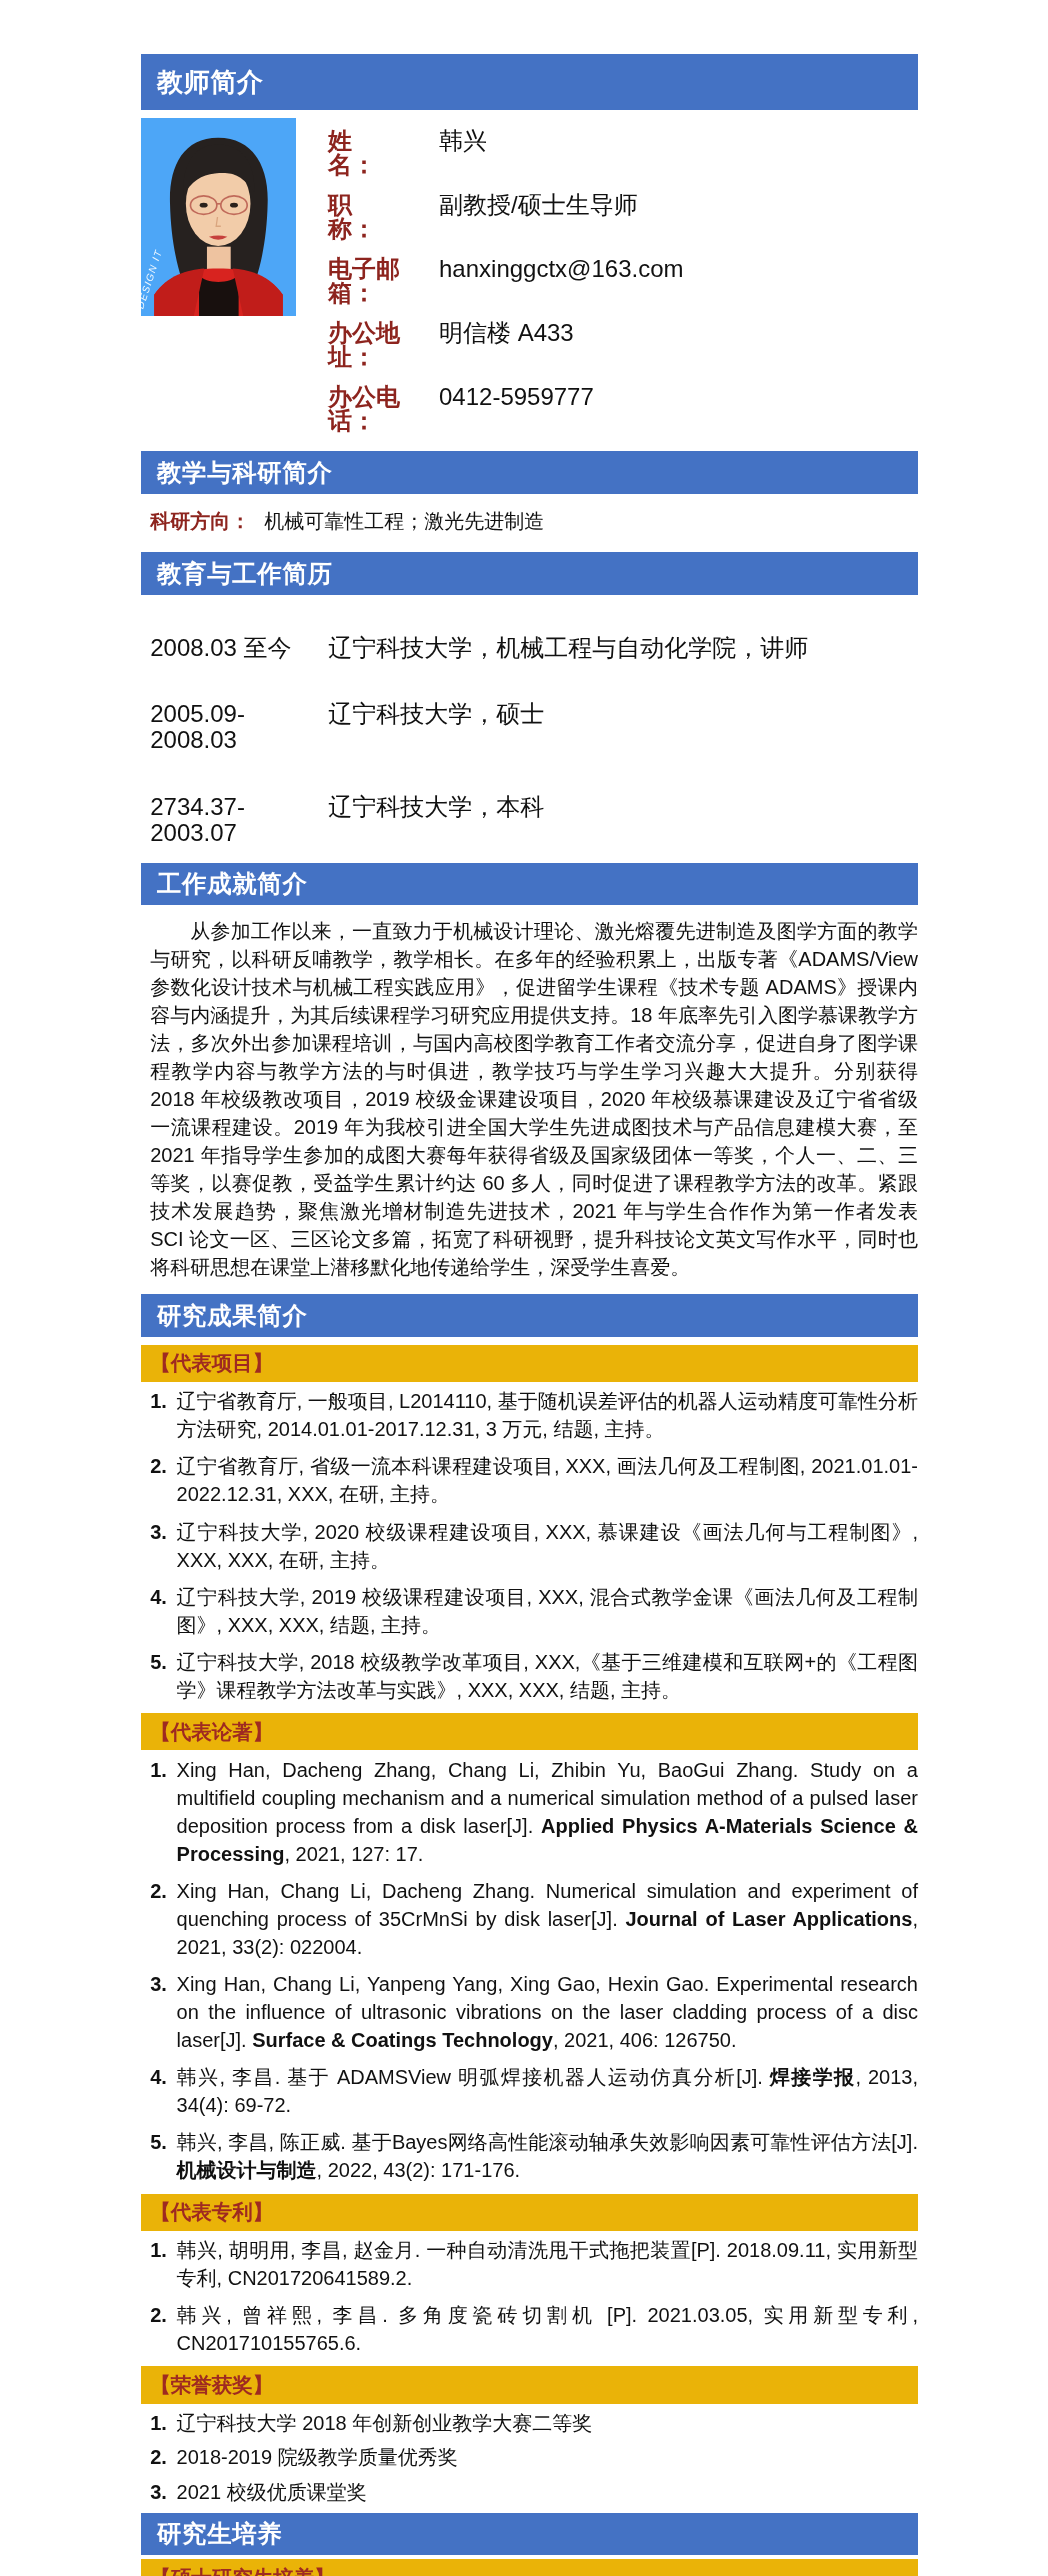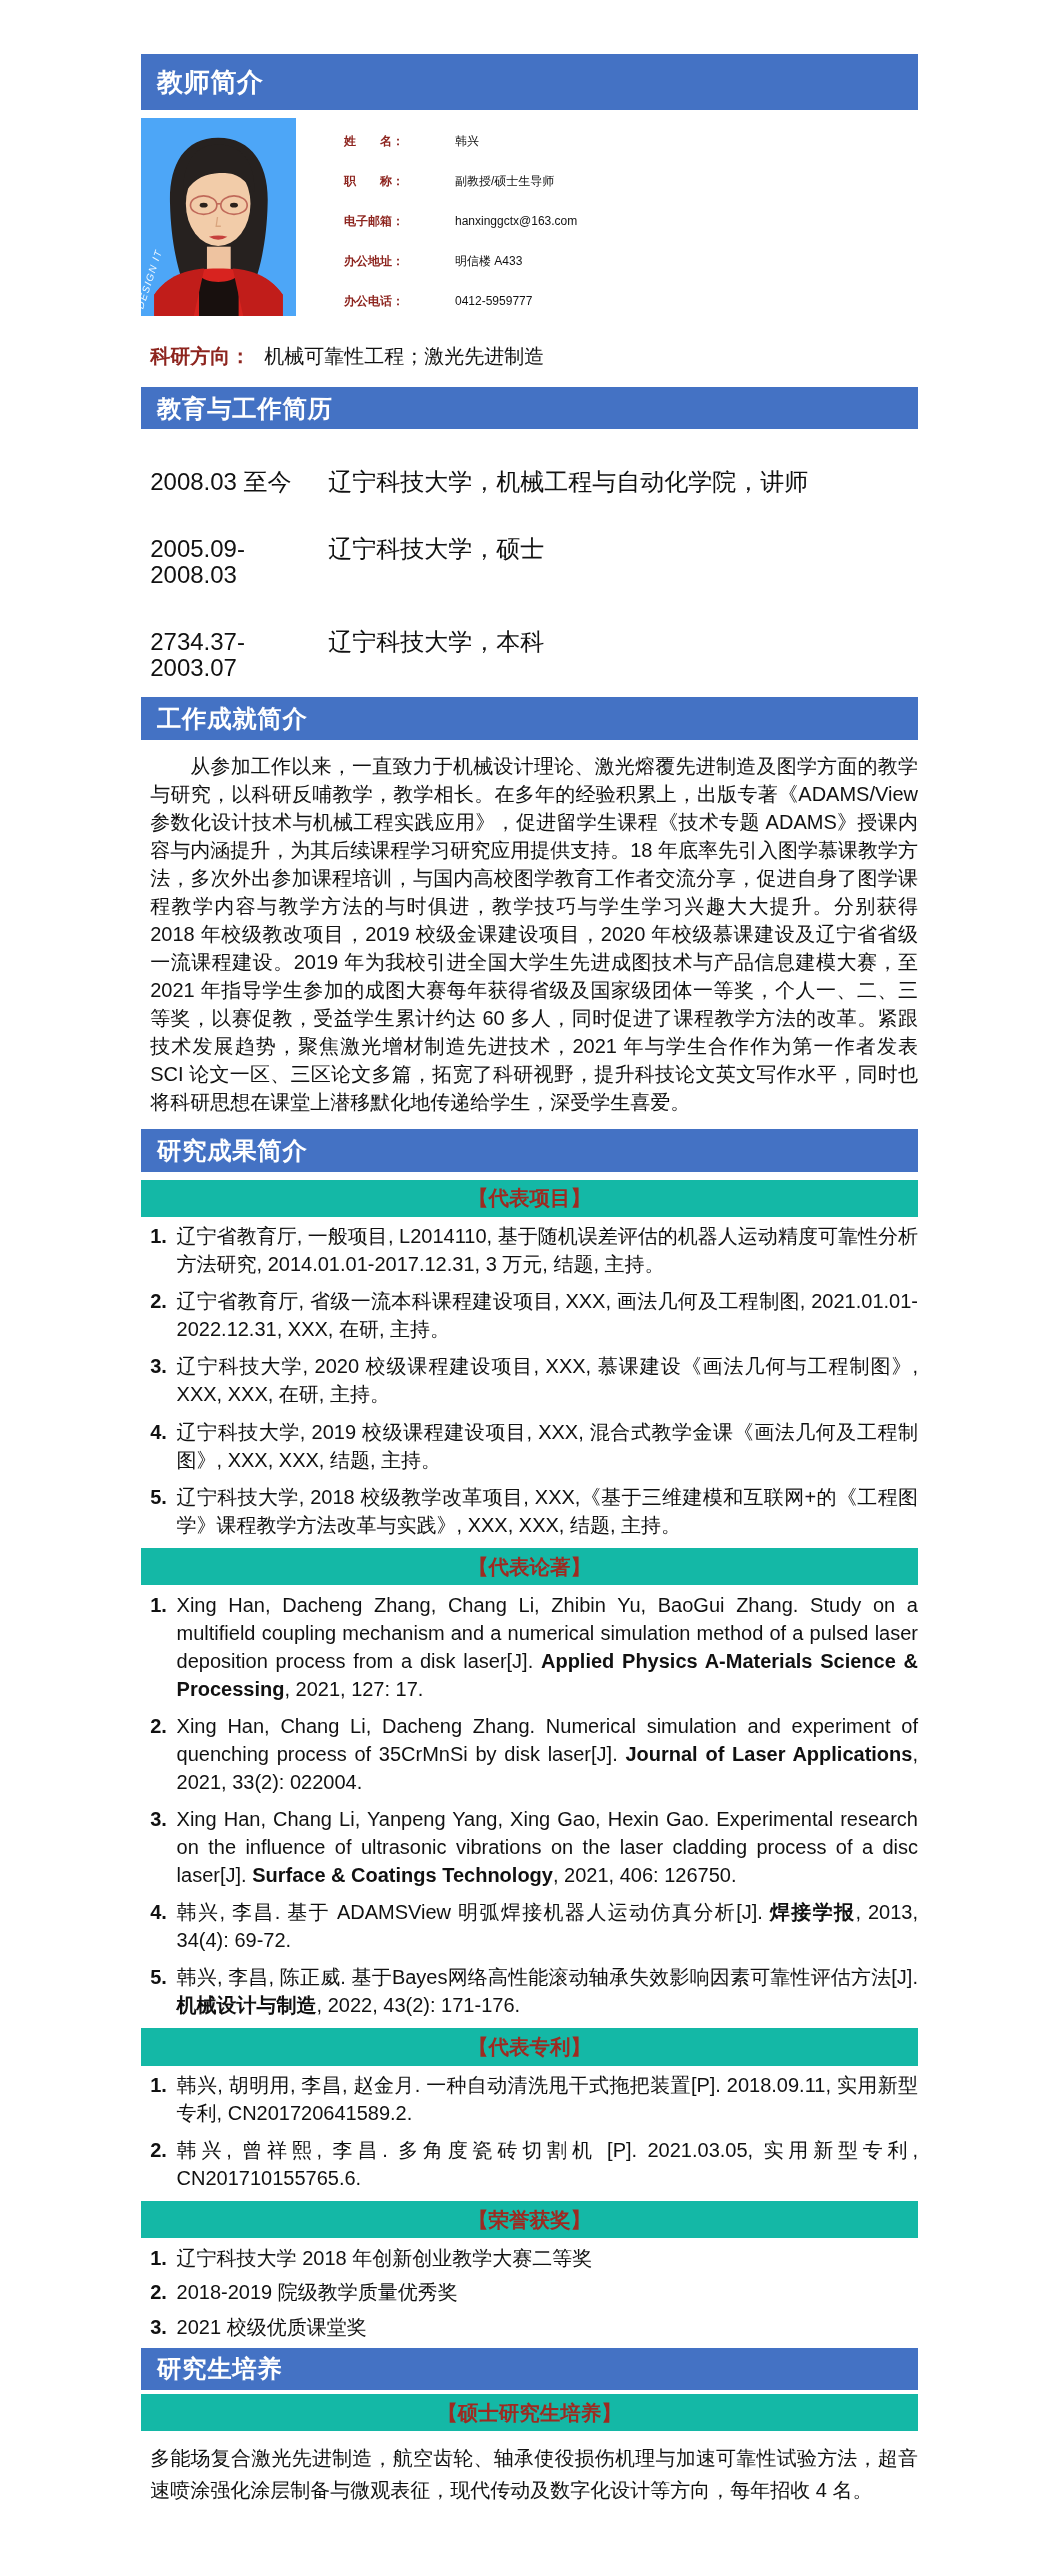--- a/index.html
+++ b/index.html
@@ -33,21 +33,21 @@
     background: #4da6f7; overflow: hidden;
   }
   .photo svg { display: block; width: 100%; height: 100%; }
   .photo .watermark {
     position: absolute; left: 4px; bottom: 6.6px;
     color: rgba(255,255,255,0.92); font-size: 10px; font-style: italic;
     letter-spacing: 1.3px; transform: rotate(-72deg); transform-origin: left bottom;
     white-space: nowrap;
   }
   .fields { padding-top: 10.6px; flex: 1; }
-  .fields .row { display: flex; margin-bottom: 16px; font-size: 12px; line-height: 24px; margin-left: 16px; }
+  .fields .row { display: flex; margin-bottom: 16px; font-size: 24px; line-height: 24px; }
   .fields .k { color: #8d241e; font-weight: bold; width: 111px; flex: none; }
   .fields .v { color: #111111; }
 
   
   .teach { margin: 13.2px 0 16px 0; padding-left: 9.2px; }
   .teach .row { display: flex; margin-bottom: 13.2px; font-size: 20px; }
   .teach .k { color: #8d241e; font-weight: bold; width: 114px; flex: none; line-height: 29px; }
   .teach .v { flex: 1; line-height: 29px; text-align: justify; color: #111111; }
 
   
@@ -58,23 +58,23 @@
 
   
   .achievement {
     margin: 12px 0 13.2px 0; padding-left: 9.2px;
     font-size: 20px; line-height: 28px;
     text-align: justify; text-indent: 2em; color: #111111;
   }
 
   
   .subhead {
-    background: #14b8a6; color: #9e2a21;
+    background: #eab308; color: #9e2a21;
     font-weight: bold; font-size: 20.5px; line-height: 24px;
-    padding: 6.6px 9.2px; margin: 8px 0 5.3px 0; text-align: center;
+    padding: 6.6px 9.2px; margin: 8px 0 5.3px 0;
   }
   .subhead.tight-top { margin-top: 4px; }
 
   
   .nlist { padding-left: 9.2px; margin-bottom: 4px; }
   .nlist .list-item {
     position: relative; padding-left: 26.4px; margin-bottom: 9.2px;
     font-size: 20px; line-height: 28px; text-align: justify; color: #111111;
   }
   .nlist .list-item .num { position: absolute; left: 0; font-weight: bold; }
@@ -147,20 +147,23 @@
           <span class="k">办公地址：</span>
           <span class="v">明信楼 A433</span>
         </div>
         <div class="row">
           <span class="k">办公电话：</span>
           <span class="v">0412-5959777</span>
         </div>
       </div>
   </div>
 
+  <div class="banner">
+    <span>教学与科研简介</span>
+  </div>
   <div class="teach">
       <div class="row">
         <span class="k">科研方向：</span>
         <span class="v">机械可靠性工程；激光先进制造</span>
       </div>
     </div>
 
   <div class="banner">
     <span>教育与工作简历</span>
   </div>

